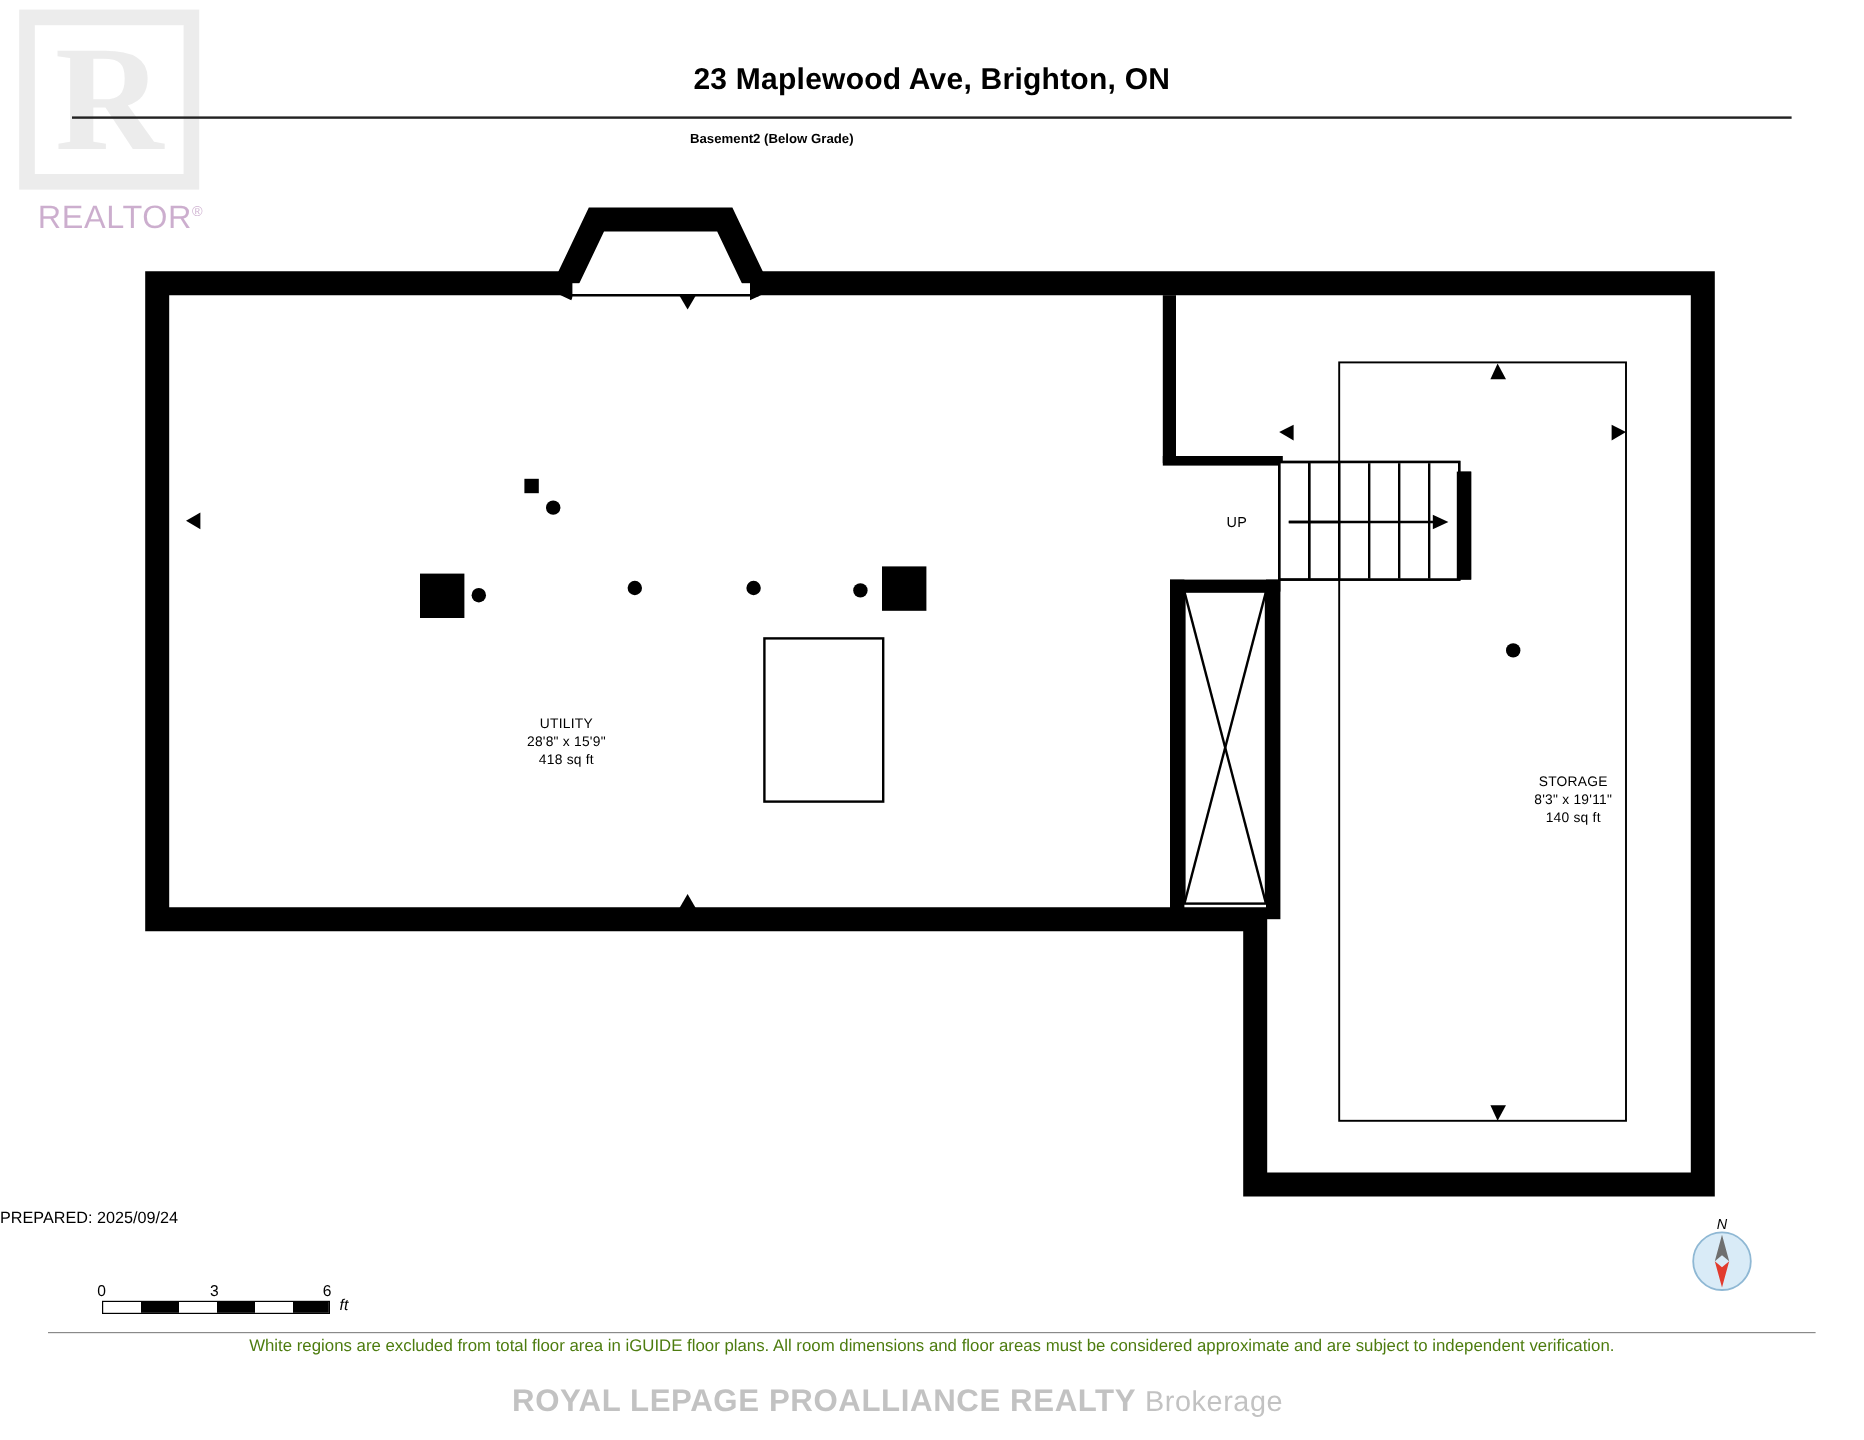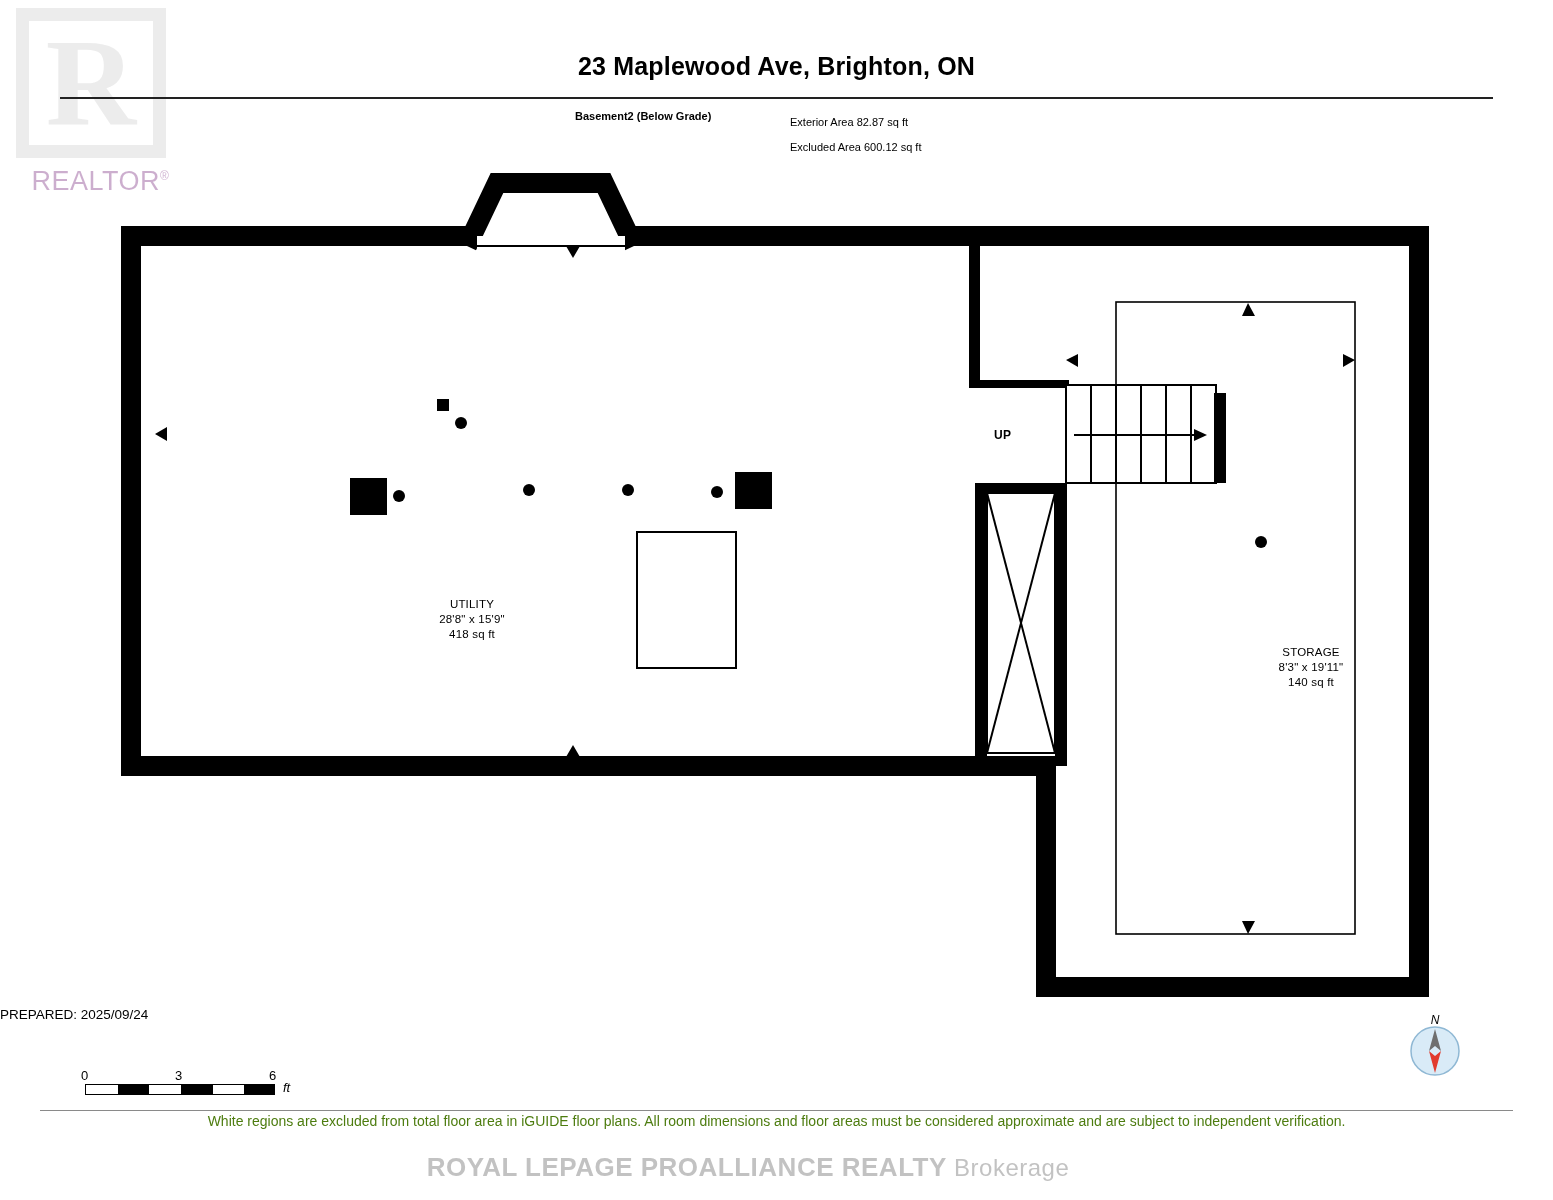--- a/index.html
+++ b/index.html
@@ -209,24 +209,21 @@
   <div class="rletter">R</div>
   <div class="rtext">
     <span>REALTOR</span><sup>®</sup>
   </div>
 </div>
 
 <div id="title">23 Maplewood Ave, Brighton, ON</div>
 <div id="title-rule"></div>
 
 <div id="subheader">
-  <span class="level">Basement2 (Below Grade)</span><span class="areas">
-    <div>Exterior Area 82.87 sq ft</div>
-    <div>Excluded Area 600.12 sq ft</div>
-  </span>
+  <span class="level">Basement2 (Below Grade)</span>
 </div>
 
 <svg id="plan" viewBox="0 0 1553 1200">
 
   <g>
 
     <path d="M 131 236 L 1419 236 L 1419 987 L 1046 987 L 1046 766 L 131 766 Z" fill="none" stroke="#000000" stroke-width="20"></path>
 
     <path d="M 467 246 L 497 183 L 604 183 L 634 246" fill="#ffffff" stroke="#000000" stroke-width="20"></path>
 
@@ -318,21 +315,21 @@
   <div>28'8" x 15'9"</div>
   <div>418 sq ft</div>
 </div>
 
 <div class="room-label" style="left:1215px; top:645px; width:192px;">
   <div>STORAGE</div>
   <div>8'3" x 19'11"</div>
   <div>140 sq ft</div>
 </div>
 
-<div class="up-label" style="left:994px; top:428px;font-weight:bold;">UP</div>
+<div class="up-label" style="left:1022px; top:428px;">UP</div>
 
 <div id="scale-bar">
   <div class="ticks">
     <span style="left:-4px;">0</span>
     <span style="left:90px;">3</span>
     <span style="left:184px;">6</span>
   </div>
   <div class="bar"></div>
 </div>
 <div id="scale-unit">ft</div>

